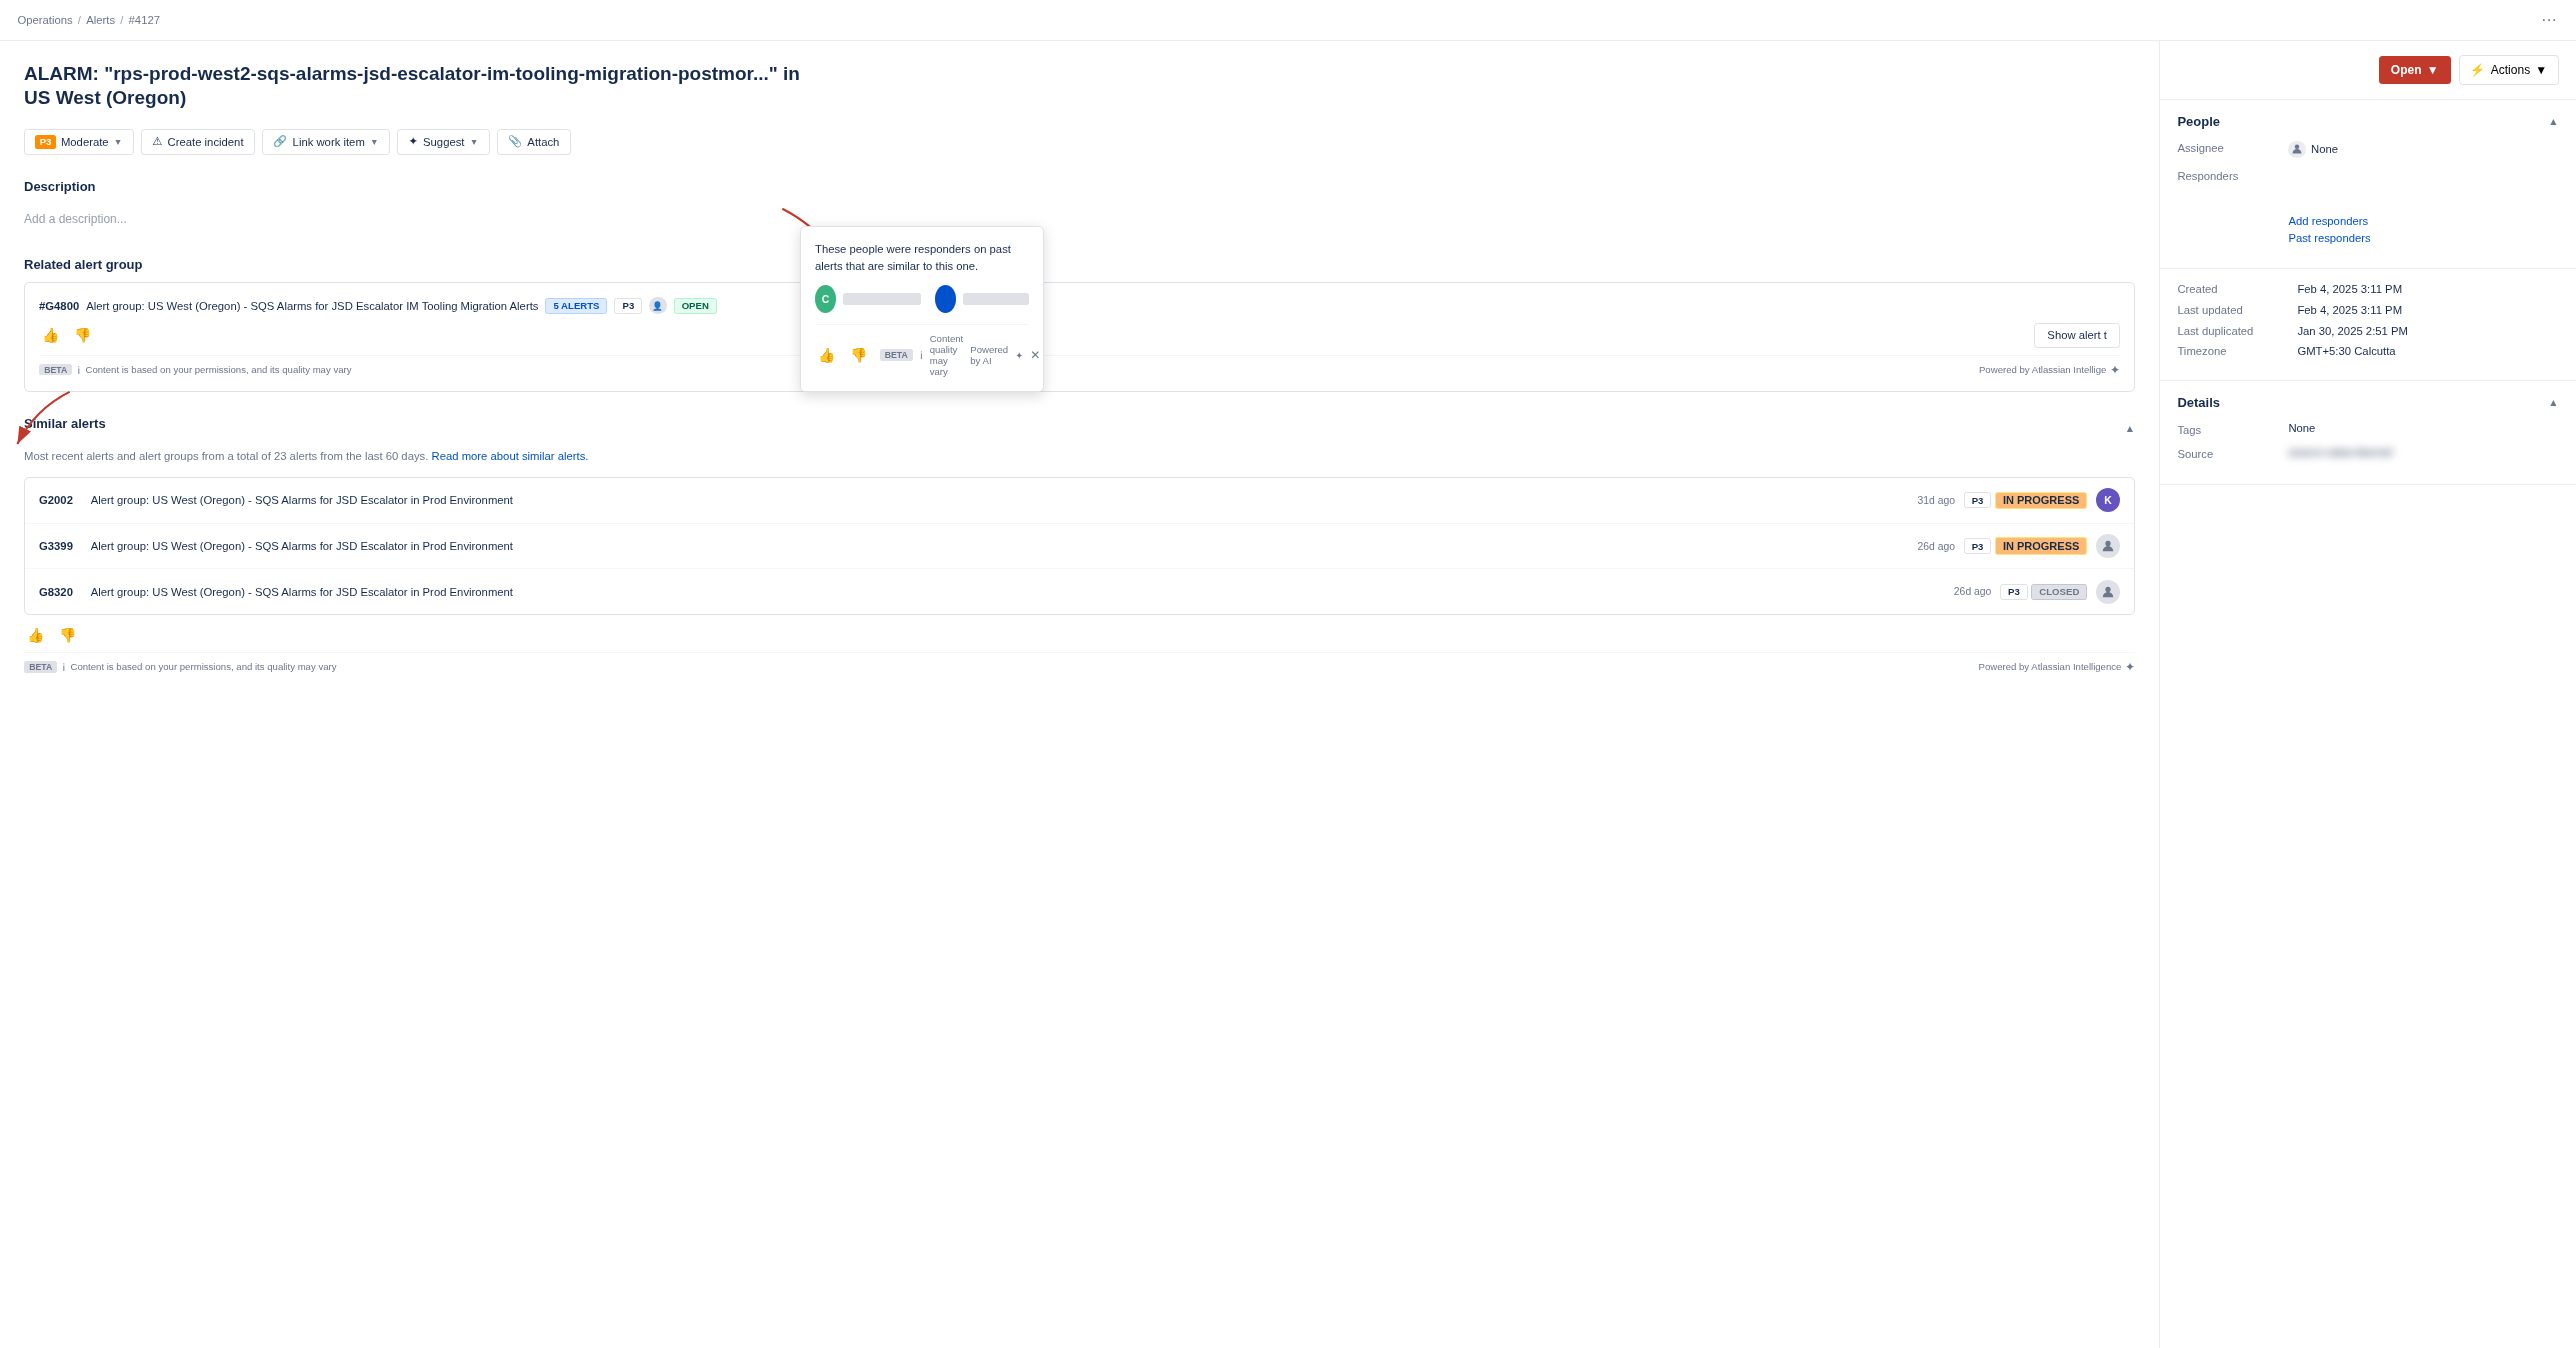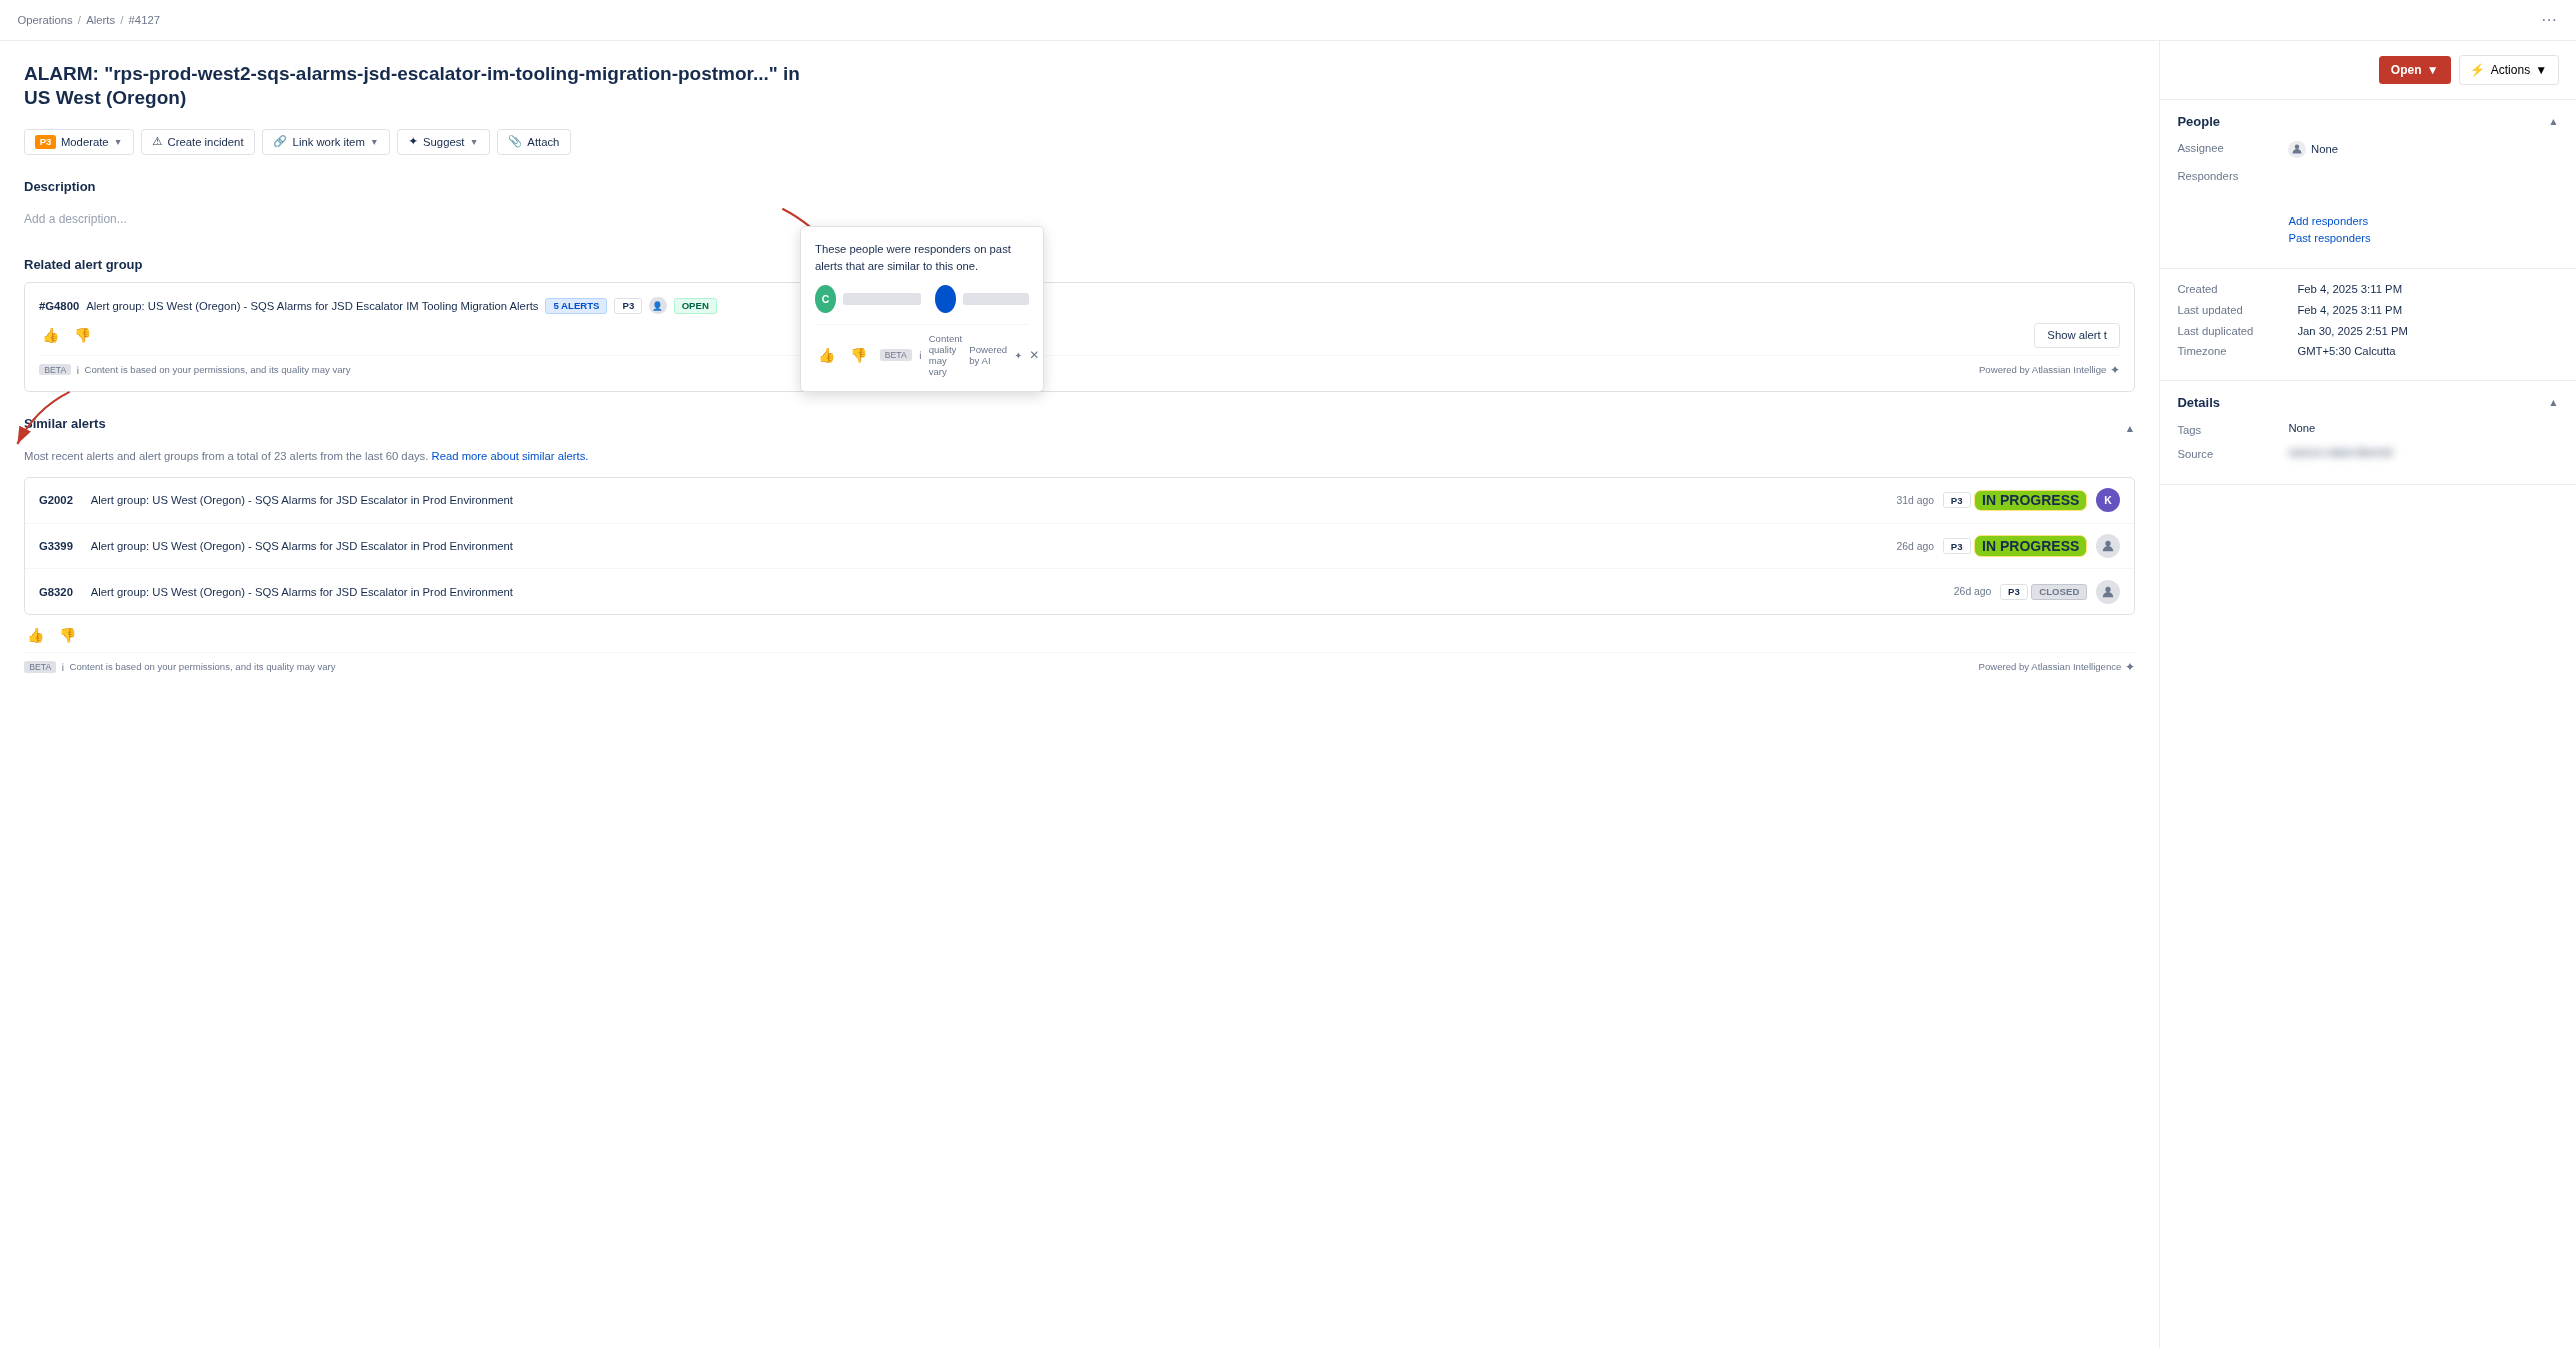--- a/index.html
+++ b/index.html
@@ -39,30 +39,30 @@
     
     .related-section { margin-bottom: 24px; }
     .alert-card { border: 0.9px solid #dfe1e6; border-radius: 5.2px; padding: 14px; margin-bottom: 10.4px; background: #fff; }
     .alert-card-header { display: flex; align-items: center; gap: 7px; margin-bottom: 8.7px; }
     .alert-id { font-weight: 600; color: #172b4d; font-size: 11.3px; }
     .alert-title { color: #172b4d; font-size: 11.3px; }
     .badge { display: inline-flex; align-items: center; padding: 1.7px 7px; border-radius: 2.6px; font-size: 9.6px; font-weight: 700; border: 0.9px solid; }
     .badge-alerts { background: #deebff; color: #0052cc; border-color: #b3d4ff; }
     .badge-p3 { background: #fff; color: #172b4d; border-color: #dfe1e6; font-size: 9.6px; }
     .badge-open { background: #e3fcef; color: #006644; border-color: #abf5d1; }
-    .badge-in-progress { background: #84cc16; color: #172b4d; border-color: #ffe380; font-size: 14px; border-radius: 7px; }
+    .badge-in-progress { background: #fdba74; color: #172b4d; border-color: #ffe380; font-size: 11px; }
     .badge-closed { background: #dfe1e6; color: #6b778c; border-color: #c1c7d0; }
     .person-icon { width: 17.4px; height: 17.4px; border-radius: 50%; background: #dfe1e6; display: inline-flex; align-items: center; justify-content: center; font-size: 8.7px; color: #6b778c; }
     .alert-card-footer { display: flex; align-items: center; justify-content: space-between; margin-top: 8.7px; }
     .thumbs { display: flex; gap: 7px; }
     .thumb-btn { background: none; border: none; cursor: pointer; color: #6b778c; font-size: 14px; padding: 1.7px 3.5px; }
     .show-alert-btn { padding: 5.2px 12px; border: 0.9px solid #dfe1e6; background: #fff; border-radius: 3.5px; font-size: 11.3px; cursor: pointer; color: #172b4d; font-weight: 500; }
     .ai-footer { display: flex; align-items: center; justify-content: space-between; margin-top: 7px; padding-top: 7px; border-top: 0.9px solid #f4f5f7; }
     .ai-info { display: flex; align-items: center; gap: 5.2px; color: #6b778c; font-size: 9.6px; }
-    .ai-badge { background: #dfe1e6; color: #6b778c; font-size: 8.7px; font-weight: 400; padding: 0.9px 5.2px; border-radius: 2.6px; }
+    .ai-badge { background: #dfe1e6; color: #6b778c; font-size: 8.7px; font-weight: 700; padding: 0.9px 5.2px; border-radius: 2.6px; }
     .ai-powered { color: #6b778c; font-size: 9.6px; display: flex; align-items: center; gap: 3.5px; }
 
     
     .similar-section { }
     .similar-description { font-size: 11.3px; color: #6b778c; margin-bottom: 12px; line-height: 1.5; }
     .similar-description a { color: #0052cc; text-decoration: none; }
     .similar-list { border: 0.9px solid #dfe1e6; border-radius: 5.2px; overflow: hidden; margin-bottom: 10.4px; }
     .similar-row { display: flex; align-items: center; gap: 8.7px; padding: 10.4px 14px; border-bottom: 0.9px solid #f4f5f7; }
     .similar-row:last-child { border-bottom: none; }
     .similar-id { font-weight: 600; color: #172b4d; font-size: 11.3px; min-width: 43px; }

